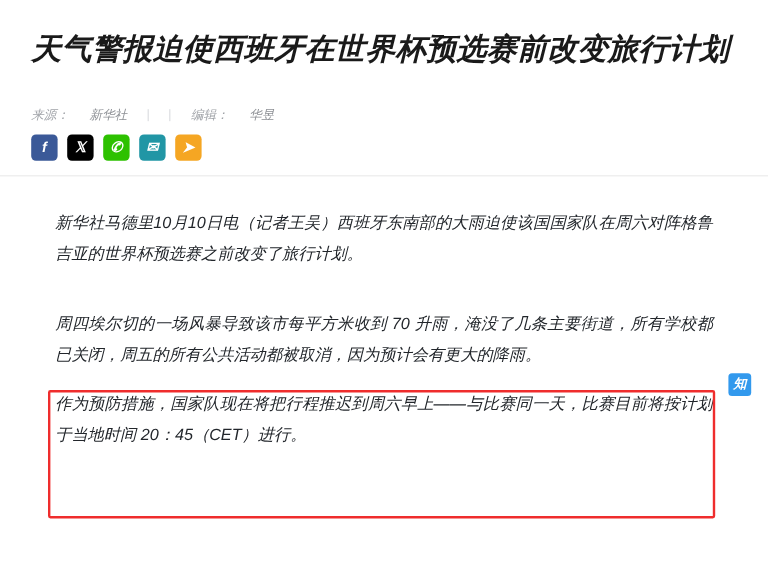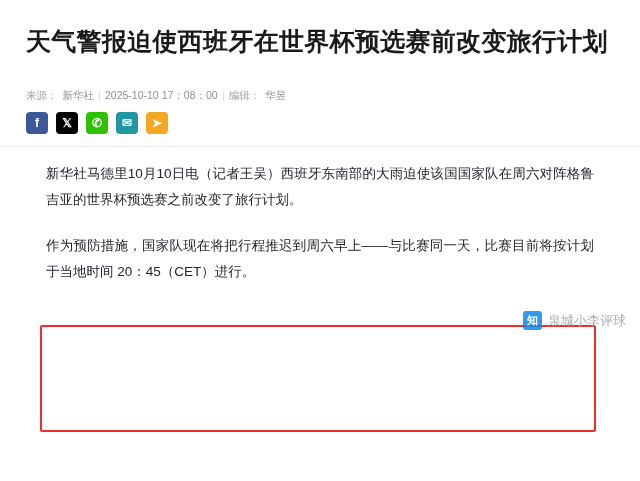--- a/index.html
+++ b/index.html
@@ -14,38 +14,39 @@
     font-family: "Liberation Sans", sans-serif;
     overflow: hidden;
   }
   .page {
     position: absolute;
     left: 0; top: 0;
     width: 640px;
     height: 340px;
     background: #ffffff;
     box-sizing: border-box;
+    font-style: italic;
   }
   
   .headline {
     font-size: 25px;
     line-height: 1.32;
     font-weight: bold;
     color: #1a1a1a;
     padding: 8px 26px 0 26px;
     letter-spacing: 0.3px;
   }
   
   .meta {
     padding: 14px 26px 0 26px;
     font-size: 10.5px;
     color: #8d9095;
     display: flex;
     align-items: center;
-    gap: 5px;
+    gap: 17px;
     white-space: nowrap;
   }
   .meta .sep {
     display: inline-block;
     width: 1px;
     height: 10px;
     background: #dcdee1;
   }
   .meta .label { color: #a0a3a8; }
   .meta .value { color: #8d9095; }
@@ -79,21 +80,21 @@
   }
 
   
   .article {
     padding: 14px 46px 0 46px;
   }
   .para {
     font-size: 13.5px;
     line-height: 1.95;
     color: #22262b;
-    margin: 0 0 14px 0;
+    margin: 12px 0 14px 0;
     text-align: justify;
   }
   .para:last-child { margin-bottom: 0; }
 
   
   .highlight-box {
     position: absolute;
     left: 40px;
     top: 325px;
     width: 556px;
@@ -139,21 +140,20 @@
 <body>
 
 <div class="page">
 
   <h1 class="headline">天气警报迫使西班牙在世界杯预选赛前改变旅行计划</h1>
 
   <div class="meta">
     <span class="label">来源：</span>
     <span class="value">新华社</span>
     <span class="sep"></span>
-    <span class="value">2025-10-10 17：08：00</span>
     <span class="sep"></span>
     <span class="label">编辑：</span>
     <span class="value">华昱</span>
   </div>
 
   <div class="share-row">
     <div class="share-btn" style="background:#3b5998">
       <span>f</span>
     </div>
     <div class="share-btn" style="background:#000000">
@@ -169,25 +169,25 @@
       <span>➤</span>
     </div>
   </div>
 
   <div class="rule"></div>
 
   <div class="article">
     <p class="para">新华社马德里10月10日电（记者王吴）西班牙东南部的大雨迫使该国国家队在周六对阵格鲁吉亚的世界杯预选赛之前改变了旅行计划。</p>
 
     <div class="boxed-area">
+      <p class="para">周四埃尔切的一场风暴导致该市每平方米收到 70 升雨，淹没了几条主要街道，所有学校都已关闭，周五的所有公共活动都被取消，因为预计会有更大的降雨。</p>
       <p class="para">作为预防措施，国家队现在将把行程推迟到周六早上——与比赛同一天，比赛目前将按计划于当地时间 20：45（CET）进行。</p>
     </div>
 
   </div>
 
   <div class="highlight-box"></div>
 
   <div class="watermark">
     <div class="wm-logo">知</div>
-    <div class="wm-text">泉城小李评球</div>
   </div>
 
 </div>
 
 </body></html>

